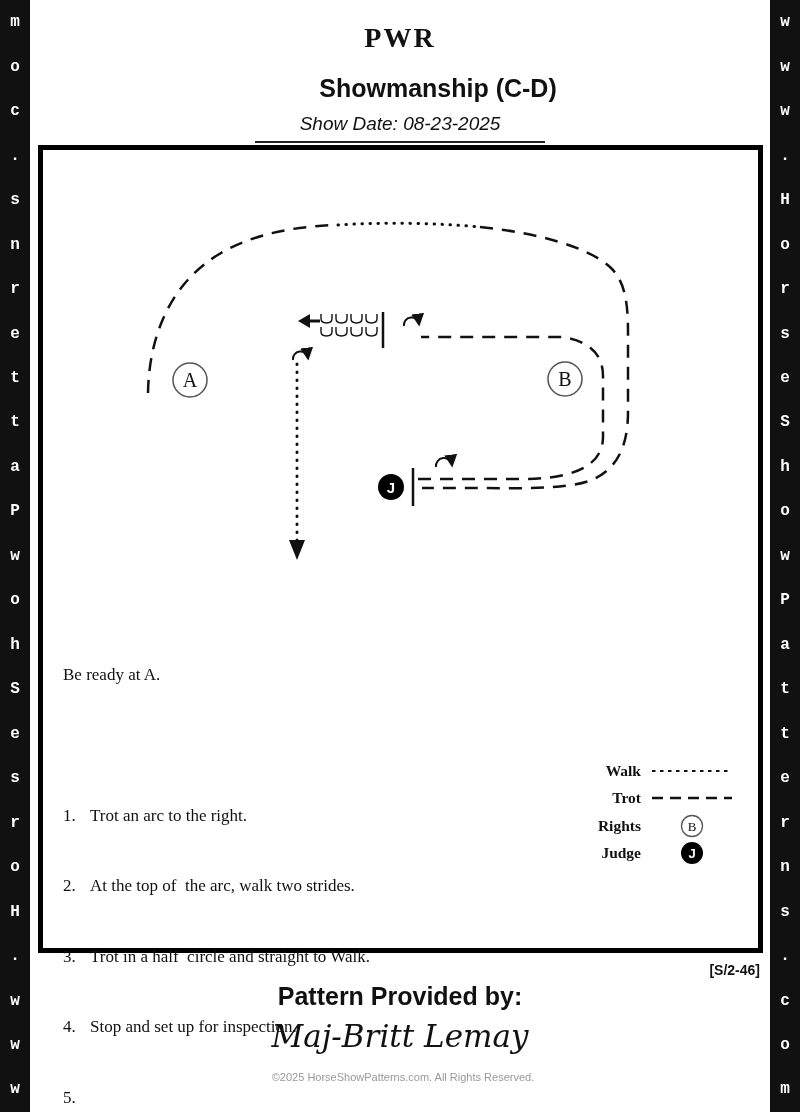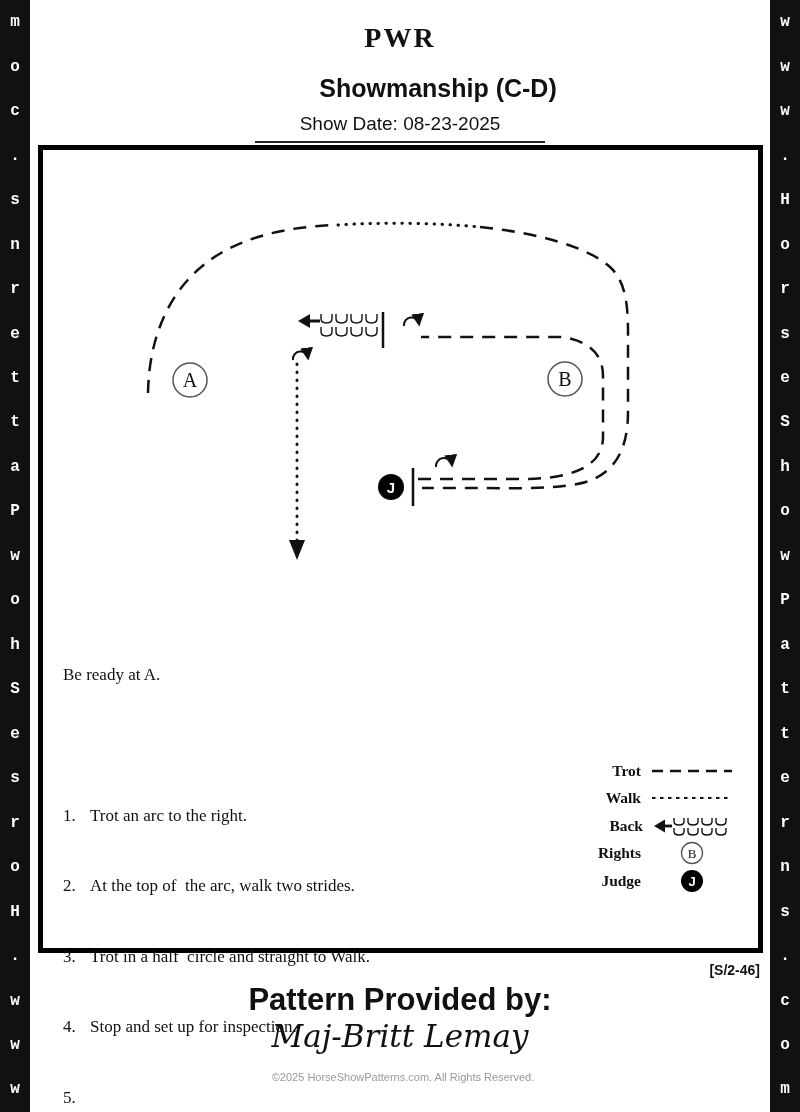--- a/index.html
+++ b/index.html
@@ -13,21 +13,21 @@
   .strip.left{left:0;}
   .strip.right{right:0;}
   .strip span{line-height:1;}
 
   
   .title{position:absolute;top:22px;left:0;width:100%;text-align:center;
          font-family:"Liberation Serif",serif;font-weight:bold;font-size:28px;letter-spacing:2px;}
   .subtitle{position:absolute;top:74px;left:0;width:100%;text-align:center;
             font-family:"Liberation Sans",sans-serif;font-weight:bold;font-size:25px;padding-left:38px;}
   .showdate-wrap{position:absolute;top:113px;left:0;width:100%;text-align:center;}
-  .showdate{display:inline-block;font-family:"Liberation Sans",sans-serif;
+  .showdate{display:inline-block;font-family:"Liberation Sans",sans-serif;font-style:italic;
             font-size:19px;padding:0 45px 6px 45px;border-bottom:2px solid #222;}
 
   
   .box{position:absolute;left:38px;top:145px;width:725px;height:808px;
        border:5px solid #000;box-sizing:border-box;background:#fff;}
   .diagram{position:absolute;left:0;top:0;}
 
   
   .instructions{position:absolute;left:20px;top:466px;width:484px;
                 font-size:17px;line-height:23.5px;white-space:pre-wrap;}
@@ -39,21 +39,21 @@
   .legend{position:absolute;right:22px;top:607px;width:172px;}
   .legend-row{display:flex;align-items:center;height:27.5px;}
   .llabel{flex:1;text-align:right;font-weight:bold;font-size:15.5px;padding-right:9px;
           font-family:"Liberation Serif",serif;}
   .lsym{width:86px;display:flex;align-items:center;}
 
   
   .code{position:absolute;top:962px;right:40px;font-family:"Liberation Sans",sans-serif;
         font-weight:bold;font-size:14px;}
   .provided-label{position:absolute;top:982px;left:0;width:100%;text-align:center;
-                  font-family:"Liberation Sans",sans-serif;font-weight:bold;font-size:31px;}
+                  font-family:"Liberation Sans",sans-serif;font-weight:bold;font-size:25px;}
   .provided-name{position:absolute;top:1018px;left:0;width:100%;text-align:center;
                  font-family:"DejaVu Serif",serif;font-style:italic;font-size:31px;}
   .copyright{position:absolute;top:1071px;left:3px;width:100%;text-align:center;
              font-family:"Liberation Sans",sans-serif;font-size:11px;color:#999;}
 
   
   .trot{fill:none;stroke:#111;stroke-width:2.5;stroke-dasharray:13,9;}
   .walk{fill:none;stroke:#111;stroke-width:3;stroke-linecap:round;stroke-dasharray:0.5,7.5;}
   .bar{stroke:#111;stroke-width:2.5;}
   .turn{fill:none;stroke:#111;stroke-width:2;}
@@ -193,50 +193,33 @@
         <div class="step"><span class="num">5.</span></div>
         
         
         
       </div>
       
     </div>
 
     <div class="legend">
       <div class="legend-row">
+        <span class="llabel">Walk</span>
+        <span class="lsym">
+          <svg width="84" height="14">
+              <line x1="2" y1="7" x2="82" y2="7" stroke="#111" stroke-width="2" stroke-dasharray="3.5,4.5"></line>
+            </svg>
+        </span>
+      </div>
+      <div class="legend-row">
         <span class="llabel">Trot</span>
         <span class="lsym">
           <svg width="84" height="14">
               <line x1="2" y1="7" x2="82" y2="7" stroke="#111" stroke-width="2.3" stroke-dasharray="11,7"></line>
             </svg>
-        </span>
-      </div>
-      <div class="legend-row">
-        <span class="llabel">Walk</span>
-        <span class="lsym">
-          <svg width="84" height="14">
-              <line x1="2" y1="7" x2="82" y2="7" stroke="#111" stroke-width="2" stroke-dasharray="3.5,4.5"></line>
-            </svg>
-        </span>
-      </div>
-      <div class="legend-row">
-        <span class="lsym" style="width:100%">
-          <span class="llabel">Back</span>
-          <svg width="84" height="24">
-            <polygon points="2,12 13,5.5 13,18.5" fill="#111"></polygon>
-            <line x1="13" y1="12" x2="20" y2="12" stroke="#111" stroke-width="2.8"></line>
-            <path class="shoe" d="M22,4 v3.5 c0,2.5 1.8,3.5 5,3.5 c3.2,0 5,-1 5,-3.5 v-3.5"></path>
-            <path class="shoe" d="M36,4 v3.5 c0,2.5 1.8,3.5 5,3.5 c3.2,0 5,-1 5,-3.5 v-3.5"></path>
-            <path class="shoe" d="M50,4 v3.5 c0,2.5 1.8,3.5 5,3.5 c3.2,0 5,-1 5,-3.5 v-3.5"></path>
-            <path class="shoe" d="M64,4 v3.5 c0,2.5 1.8,3.5 5,3.5 c3.2,0 5,-1 5,-3.5 v-3.5"></path>
-            <path class="shoe" d="M22,14 v3.5 c0,2.5 1.8,3.5 5,3.5 c3.2,0 5,-1 5,-3.5 v-3.5"></path>
-            <path class="shoe" d="M36,14 v3.5 c0,2.5 1.8,3.5 5,3.5 c3.2,0 5,-1 5,-3.5 v-3.5"></path>
-            <path class="shoe" d="M50,14 v3.5 c0,2.5 1.8,3.5 5,3.5 c3.2,0 5,-1 5,-3.5 v-3.5"></path>
-            <path class="shoe" d="M64,14 v3.5 c0,2.5 1.8,3.5 5,3.5 c3.2,0 5,-1 5,-3.5 v-3.5"></path>
-          </svg>
         </span>
       </div>
       <div class="legend-row">
         <span class="llabel">Rights</span>
         <span class="lsym">
           <svg width="84" height="26">
             <circle cx="42" cy="13" r="10.5" fill="#fff" stroke="#555" stroke-width="1.3"></circle>
             <text x="42" y="17.5" text-anchor="middle" font-family="Liberation Serif, serif" font-size="13" fill="#111">B</text>
           </svg>
         </span>

